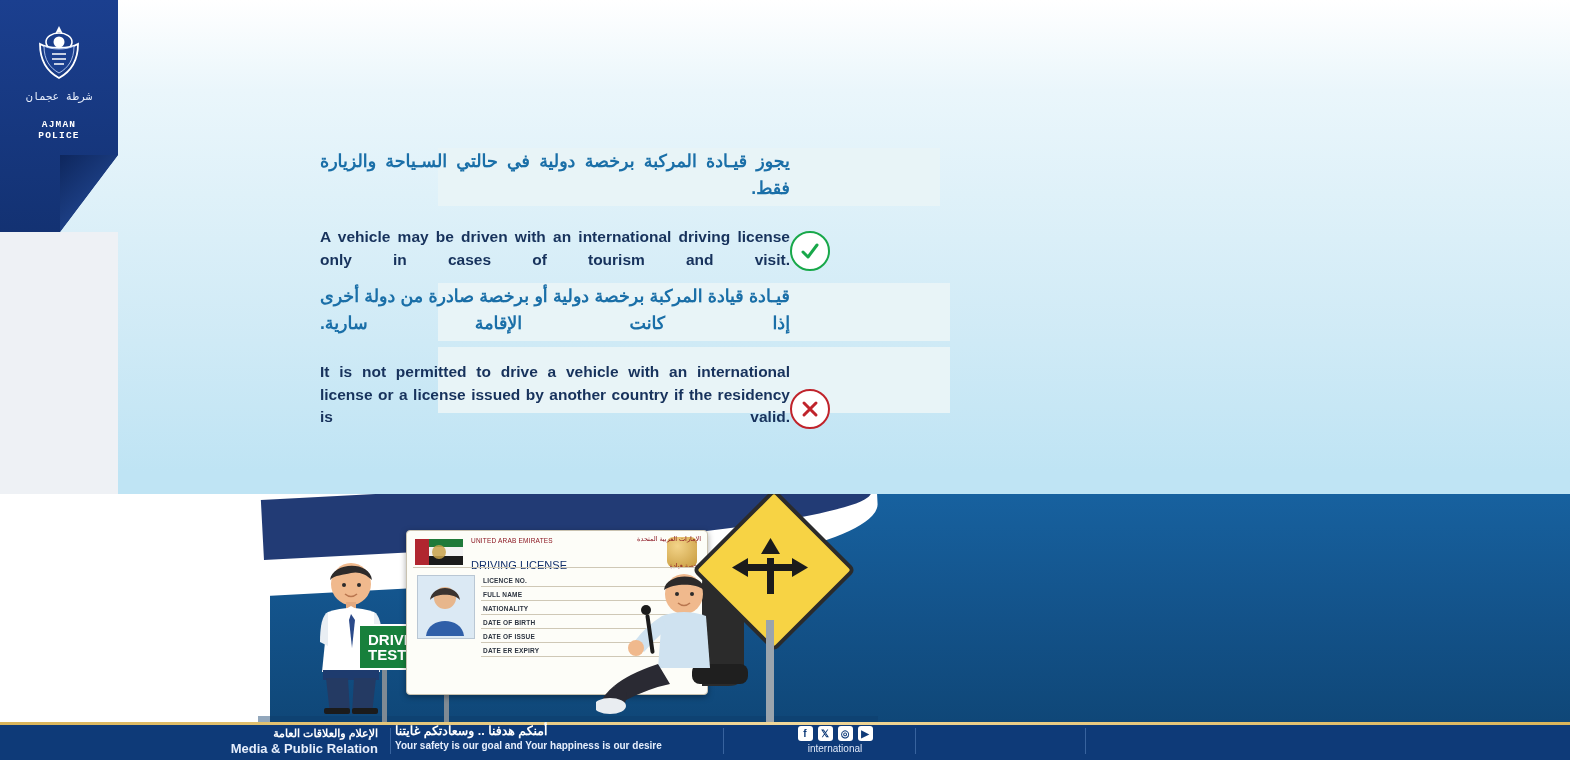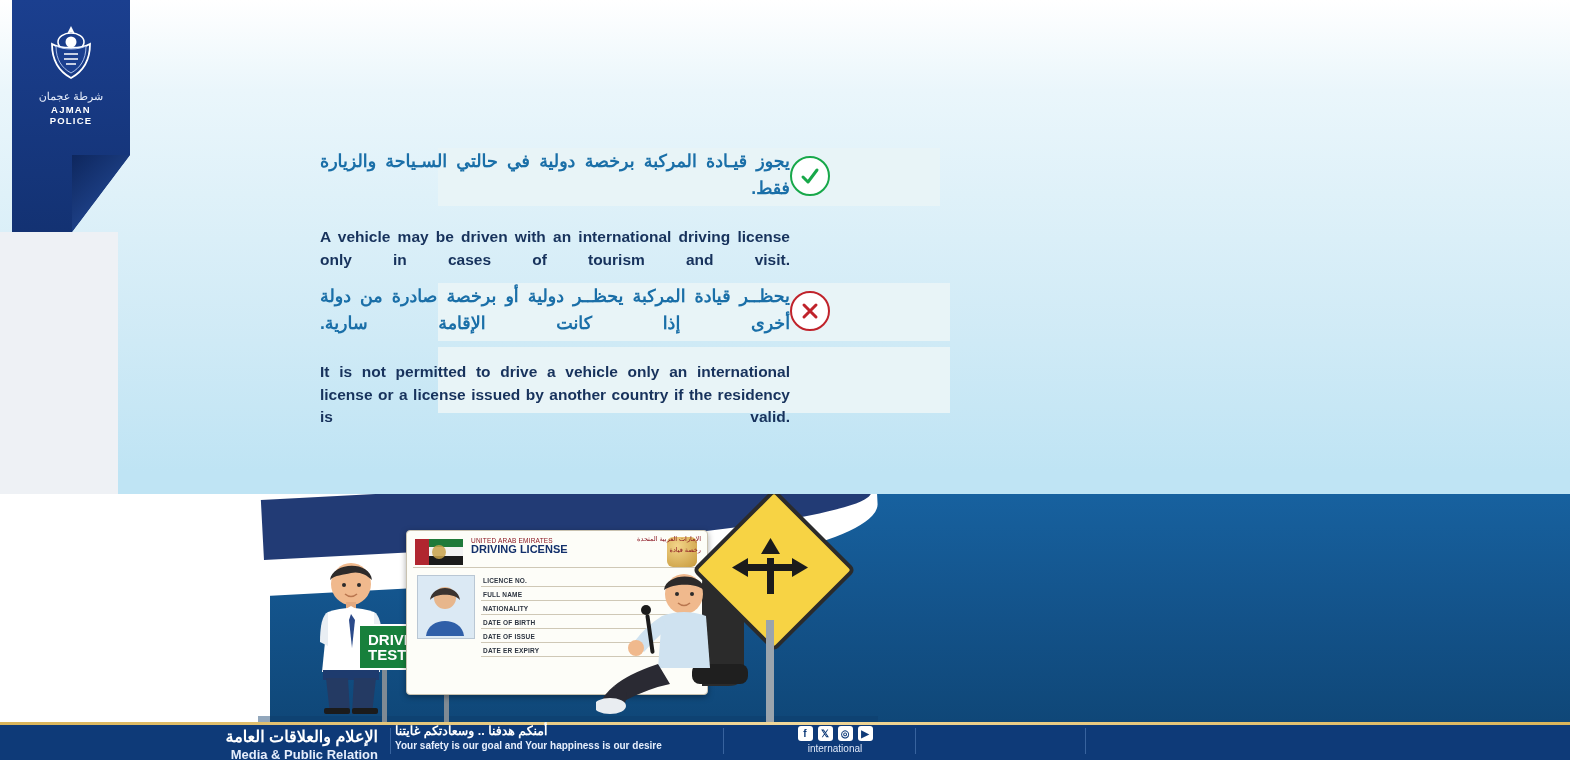--- a/index.html
+++ b/index.html
@@ -14,26 +14,27 @@
     position: relative;
     width: 1570px;
     height: 760px;
     overflow: hidden;
     background: linear-gradient(to bottom, #ffffff 0%, #eaf6fb 12%, #cfeaf6 45%, #bfe4f4 62%);
   }
 
   
   .corner-banner {
     position: absolute;
-    left: 12px;
+    left: 0;
     top: 0;
     width: 118px;
     height: 260px;
     background: linear-gradient(180deg, #1b3f8f 0%, #12306f 100%);
     clip-path: polygon(0 0, 118px 0, 118px 155px, 60px 232px, 0 232px);
+    font-family: Liberation Mono, monospace;
   }
   .corner-banner .fold {
     position: absolute;
     right: 0;
     top: 155px;
     width: 58px;
     height: 77px;
     background: linear-gradient(135deg, #0d255a 0%, #2a55a8 100%);
     clip-path: polygon(0 0, 58px 0, 0 77px);
     opacity: .9;
@@ -52,21 +53,21 @@
     font-size: 11px;
     letter-spacing: .5px;
     margin-top: 4px;
     color: #e7eefc;
     direction: rtl;
   }
   .emblem .en {
     font-size: 9.5px;
     letter-spacing: 1.2px;
     font-weight: bold;
-    margin-top: 1px;
+    margin-top: 16px;
     color: #ffffff;
   }
 
   
   .left-strip {
     position: absolute;
     left: 0;
     top: 232px;
     width: 118px;
     height: 262px;
@@ -84,21 +85,21 @@
     position: absolute;
     left: 118px;
     top: 0;
     width: 1452px;
     height: 494px;
   }
 
   .block {
     position: absolute;
     display: flex;
-    align-items: flex-start;
+    align-items: flex-end;
     gap: 0;
   }
   .block .texts { width: 470px; }
   .block-1 { left: 202px; top: 148px; }
   .block-2 { left: 202px; top: 283px; }
 
   .panel-bg {
     position: absolute;
     background: #e8f4f7;
   }
@@ -206,21 +207,21 @@
     width: 1570px; height: 3px;
     background: linear-gradient(90deg, #d9b45a 0%, #f0d79a 50%, #d9b45a 100%);
   }
   .footer .dept {
     position: absolute;
     left: 182px; top: 5px;
     width: 196px;
     text-align: right;
     line-height: 1.25;
   }
-  .footer .dept .ar { font-size: 16px; font-weight: bold; direction: rtl; }
+  .footer .dept .ar { font-size: 11px; font-weight: bold; direction: rtl; }
   .footer .dept .en { font-size: 13px; font-weight: bold; color: #e6eefc; }
   .footer .slogan {
     position: absolute;
     left: 395px; top: 2px;
     width: 320px;
     text-align: left;
     line-height: 1.25;
   }
   .footer .slogan .ar { font-size: 12.5px; font-weight: bold; direction: rtl; }
   .footer .slogan .en { font-size: 10px; font-weight: bold; color: #e6eefc; }
@@ -269,21 +270,21 @@
     border-radius: 4px;
     box-shadow: 0 2px 6px rgba(0,0,0,.35);
     overflow: hidden;
   }
   .lic .hdr {
     position: absolute;
     left: 64px; top: 6px; right: 6px;
     color: #8a1520;
   }
   .lic .hdr .l1 { font-size: 6.5px; letter-spacing: .2px; }
-  .lic .hdr .l2 { font-size: 11px; font-weight: bold; color: #13306b; }
+  .lic .hdr .l2 { font-size: 11px; font-weight: normal; color: #13306b; margin-top: 16px; }
   .lic .hdr .l3 { font-size: 6.5px; color: #8a1520; text-align: right; margin-top: -9px; direction: rtl;}
   .lic .sep {
     position: absolute;
     left: 6px; top: 36px; right: 6px;
     height: 1px; background: #cfc8b6;
   }
   .lic .photo {
     position: absolute;
     left: 10px; top: 44px;
     width: 56px; height: 62px;
@@ -425,22 +426,22 @@
       </div>
       <div class="badge ok">
         <svg width="22" height="22" viewBox="0 0 22 22">
           <path d="M4 12 L9 17 L18 5" fill="none" stroke="#18a84a" stroke-width="3" stroke-linecap="round" stroke-linejoin="round"></path>
         </svg>
       </div>
     </div>
 
     <div class="block block-2">
       <div class="texts">
-        <div class="ar-text">يحظــر قيادة المركبة يحظــر دولية أو برخصة صادرة من دولة أخرى إذا كانت الإقامة سارية.</div>
-        <div class="en-text">It is not permitted to drive a vehicle only an international license or a license issued by another country if the residency is valid.</div>
+        <div class="ar-text">قيـادة قيادة المركبة برخصة دولية أو برخصة صادرة من دولة أخرى إذا كانت الإقامة سارية.</div>
+        <div class="en-text">It is not permitted to drive a vehicle with an international license or a license issued by another country if the residency is valid.</div>
       </div>
       <div class="badge no">
         <svg width="22" height="22" viewBox="0 0 22 22">
           <path d="M5 5 L17 17 M17 5 L5 17" fill="none" stroke="#c0232b" stroke-width="3" stroke-linecap="round"></path>
         </svg>
       </div>
     </div>
   </div>
 
   <div class="band">

